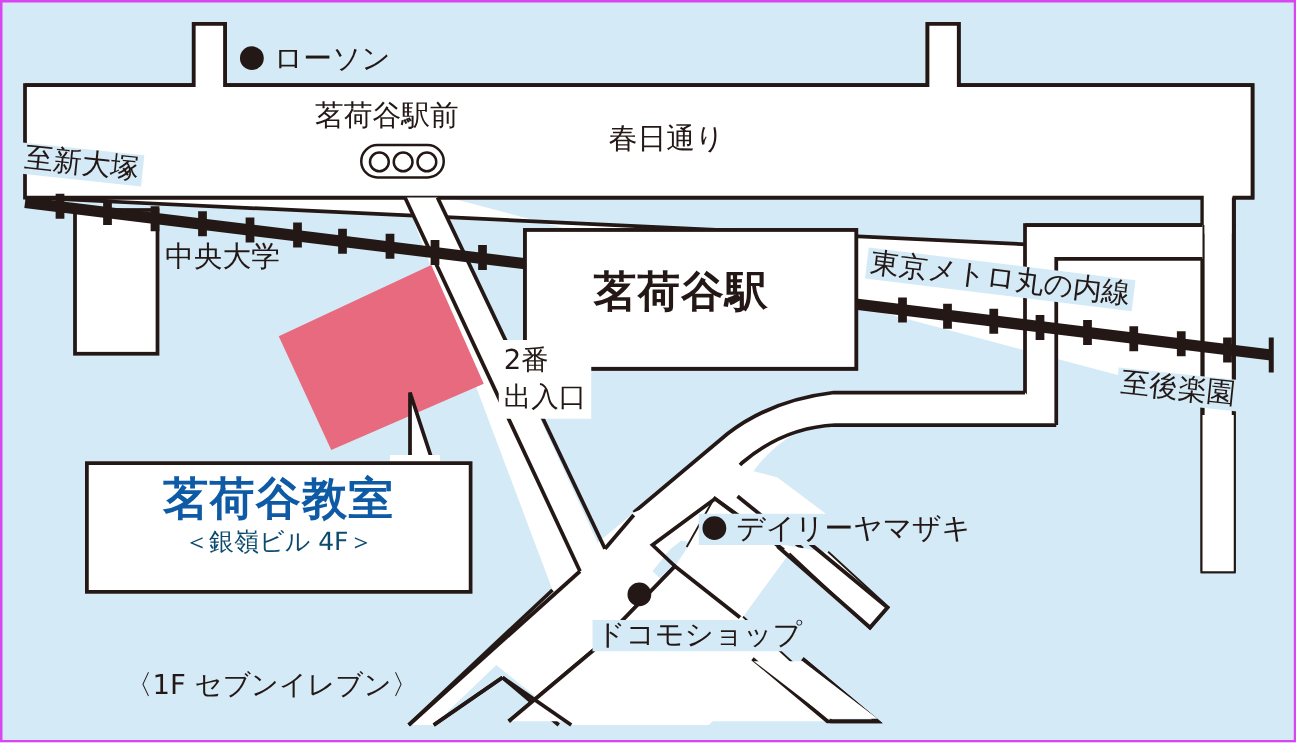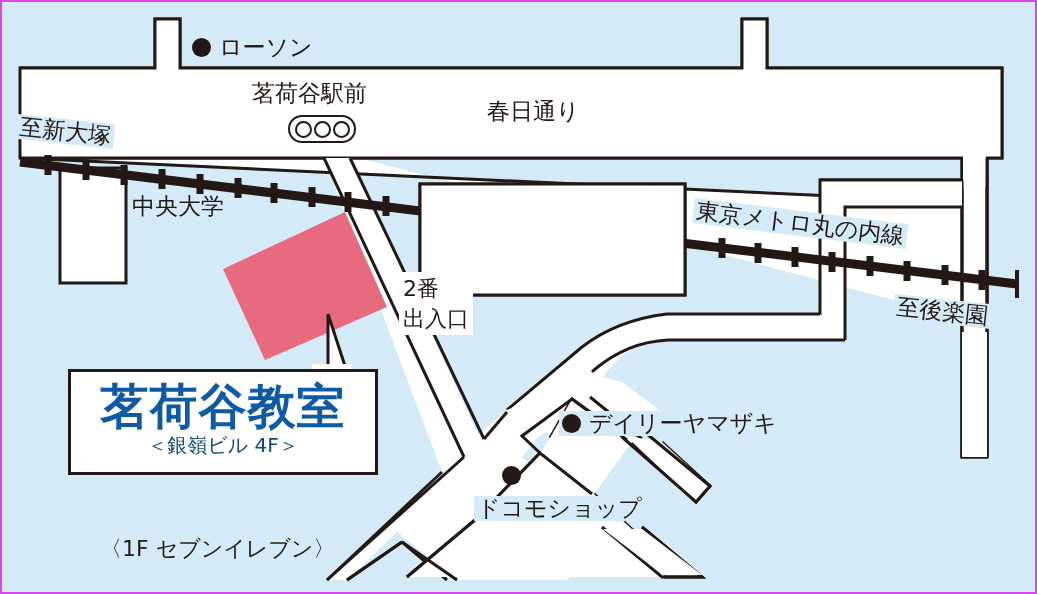--- a/index.html
+++ b/index.html
@@ -18,21 +18,21 @@
   .lbl-bg { background: #d4eaf7; padding: 1px 3px; }
   .s24 { font-size: 23px; }
   .s22 { font-size: 22px; }
   .dot { display: inline-block; width: 19px; height: 19px; border-radius: 50%; background: #231815; vertical-align: -2px; margin-right: 8px; }
   .station-name { font-size: 34px; font-weight: bold; letter-spacing: 1px; }
   .callout {
     position: absolute; left: 66px; top: 367px; width: 310px; height: 106px;
     background: #fff; border: 3px solid #231815; box-sizing: border-box;
     text-align: center;
   }
-  .callout-title { font-size: 48px; font-weight: bold; color: #0f5aa5; letter-spacing: 1px; margin-top: 10px; line-height: 1; }
+  .callout-title { font-size: 36px; font-weight: bold; color: #0f5aa5; letter-spacing: 1px; margin-top: 10px; line-height: 1; }
   .callout-sub { font-size: 20px; color: #0c4a6e; margin-top: 5px; line-height: 1; }
   .signal {
     position: absolute; left: 286px; top: 113px; width: 68px; height: 28px;
     border: 2.5px solid #231815; border-radius: 15px; box-sizing: border-box; background: #fff;
     display: flex; align-items: center; justify-content: center; gap: 2px;
   }
   .signal span { width: 17px; height: 17px; border: 2.5px solid #231815; border-radius: 50%; box-sizing: border-box; }
 </style>
 </head>
 <body>
@@ -165,20 +165,21 @@
 
   <div class="lbl s24" style="left:130px; top:190px; line-height:1.3;">
     <div>中央大学</div>
   </div>
 
   <div class="lbl s22" style="left:397px; top:222px; line-height:1.35; background:#fff; padding:2px 4px;margin-top:48px;">
     <div>2番</div>
     <div>出入口</div>
   </div>
 
+  <div class="lbl station-name" style="left:473px; top:215px;">茗荷谷駅</div>
 
   <div class="lbl s24 lbl-bg" style="left:693px; top:196px; transform:rotate(7deg); transform-origin:left top;">東京メトロ丸の内線</div>
 
   <div class="lbl s24 lbl-bg" style="left:893px; top:292px; transform:rotate(6deg); transform-origin:left top;">至後楽園</div>
 
   <div class="lbl s24 lbl-bg" style="left:557px; top:409px;">
     <span class="dot"></span><span>デイリーヤマザキ</span>
   </div>
 
   <div class="lbl" style="left:500px; top:464px;">

